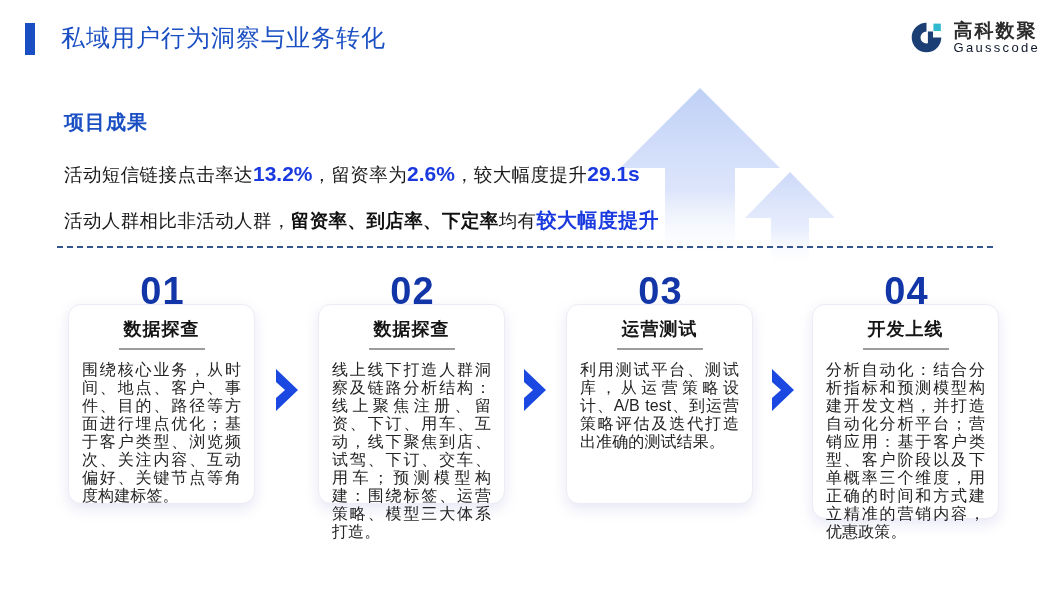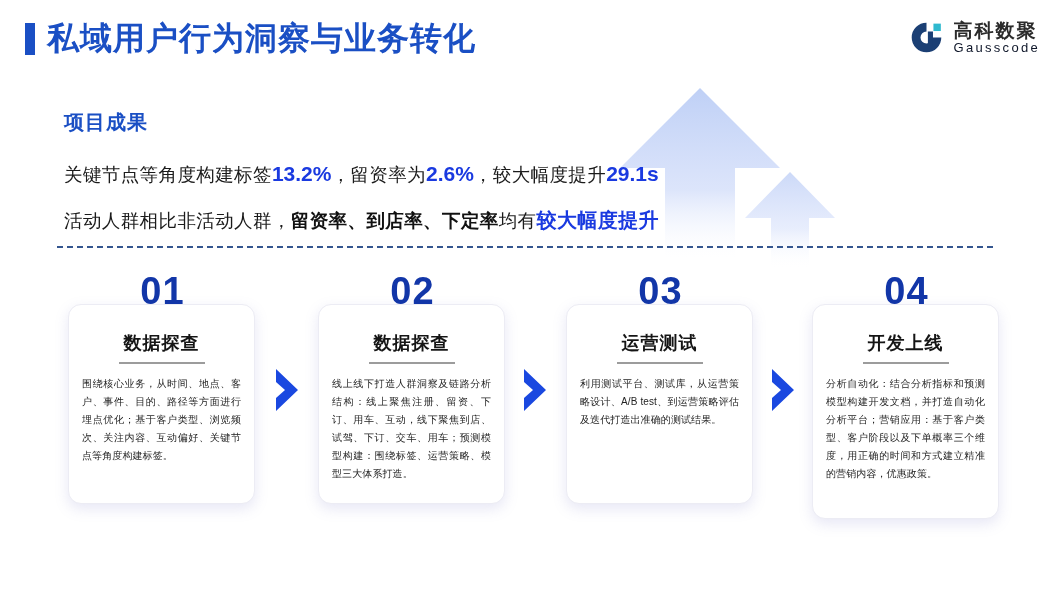--- a/index.html
+++ b/index.html
@@ -12,21 +12,21 @@
   .slide{position:relative;width:1048px;height:591px;overflow:hidden;}
 
   
   .arrow-deco{position:absolute;z-index:0;}
   .arrow-big{left:620px;top:88px;}
   .arrow-small{left:745px;top:172px;}
 
   
   .header{position:absolute;left:0;top:0;width:1048px;height:78px;z-index:3;}
   .title-bar{position:absolute;left:25px;top:23px;width:10px;height:32px;background:#1a4fc4;}
-  .title-text{position:absolute;left:47px;top:18px;font-size:32px;font-weight:bold;color:#1a4fc4;
+  .title-text{position:absolute;left:61px;top:18px;font-size:24px;font-weight:normal;color:#1a4fc4;
     letter-spacing:1px;line-height:40px;white-space:nowrap;}
 
   .logo{position:absolute;right:8px;top:19px;display:flex;align-items:center;gap:9px;}
   .logo-mark{position:relative;width:37px;height:37px;flex:none;}
   .logo-texts{display:flex;flex-direction:column;line-height:1;}
   .logo-cn{font-size:19px;font-weight:bold;color:#2b2b2b;letter-spacing:2px;}
   .logo-en{font-size:13px;color:#0f172a;letter-spacing:2.3px;margin-top:1px;}
 
   
   .results{position:absolute;left:64px;top:109px;z-index:2;}
@@ -46,23 +46,23 @@
     border-radius:13px;box-shadow:0 5px 14px rgba(120,120,200,0.18);box-sizing:border-box;
     padding:10px 13px 16px 13px;}
   .step.s1{left:68px;height:200px;}
   .step.s2{left:318px;height:200px;}
   .step.s3{left:566px;height:200px;}
   .step.s4{left:812px;height:215px;}
 
   .step-num{position:absolute;top:-34px;left:0;width:187px;text-align:center;
     font-size:38px;font-weight:bold;color:#1236a8;letter-spacing:1px;line-height:40px;}
   .step-title{text-align:center;font-size:18px;font-weight:bold;color:#151515;
-    letter-spacing:1px;margin:16px 0 7px 0;}
+    letter-spacing:1px;margin:2px 0 7px 0;}
   .step-rule{width:86px;height:2px;background:#9c9c9c;margin:0 auto 11px auto;}
-  .step-body{font-size:10px;line-height:18px;color:#242424;text-align:justify;letter-spacing:0.1px;}
+  .step-body{font-size:16px;line-height:18px;color:#242424;text-align:justify;letter-spacing:0.1px;}
 
   .chev{position:absolute;top:96px;width:30px;height:44px;}
   .chev.c1{left:272px;}
   .chev.c2{left:520px;}
   .chev.c3{left:768px;}
 </style>
 </head>
 <body>
 
 <div class="slide">
@@ -103,21 +103,21 @@
         <div class="logo-cn">高科数聚</div>
         <div class="logo-en">Gausscode</div>
       </div>
     </div>
   </div>
 
   <div class="results">
     <div class="results-title">项目成果</div>
 
     <div class="res-line">
-      <span>关键节点等角度构建标签</span><span class="num">13.2%</span><span>，留资率为</span><span class="num">2.6%</span><span>，较大幅度提升</span><span class="num">29.1s</span>
+      <span>活动短信链接点击率达</span><span class="num">13.2%</span><span>，留资率为</span><span class="num">2.6%</span><span>，较大幅度提升</span><span class="num">29.1s</span>
     </div>
 
     <div class="res-line">
       <span>活动人群相比非活动人群，</span><span class="bk">留资率、到店率、下定率</span><span>均有</span><span class="hl">较大幅度提升</span>
     </div>
   </div>
 
   <div class="divider"></div>
 
   <div class="steps">

